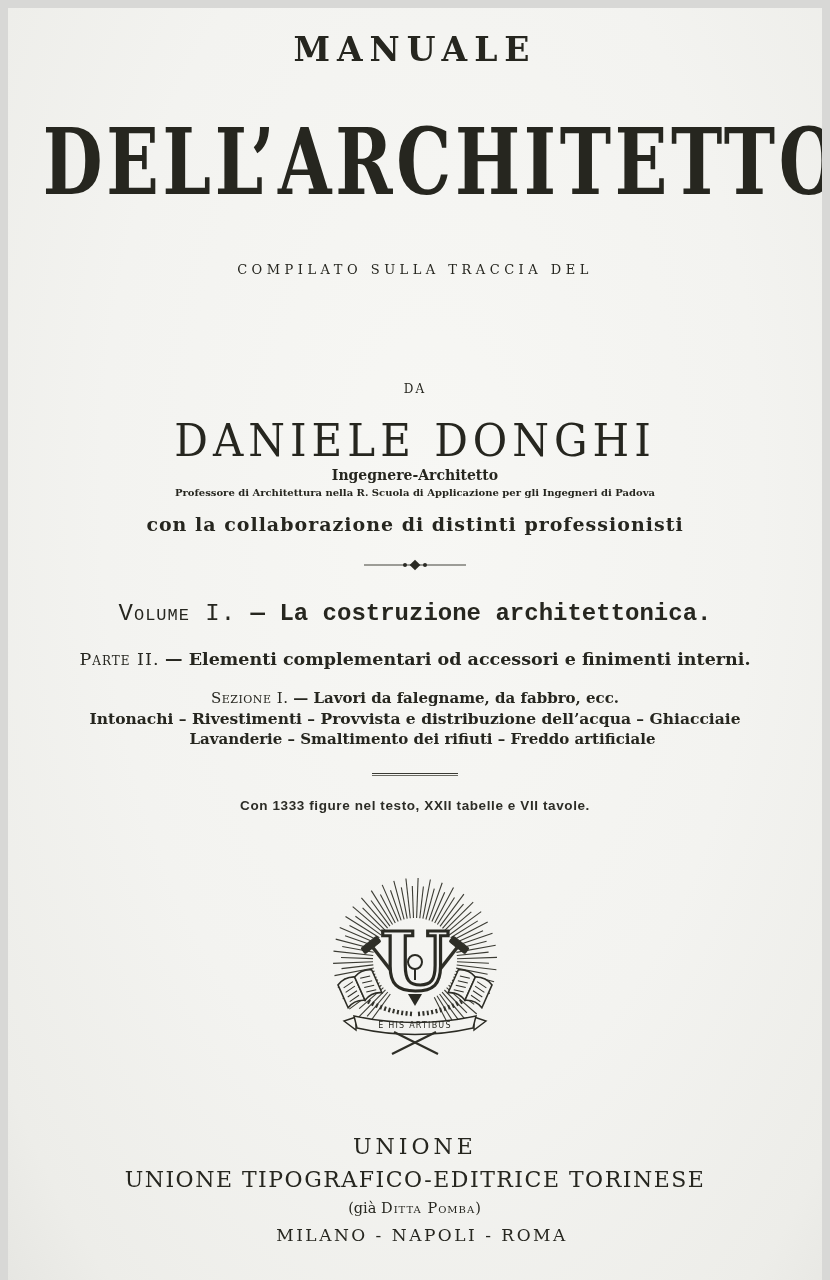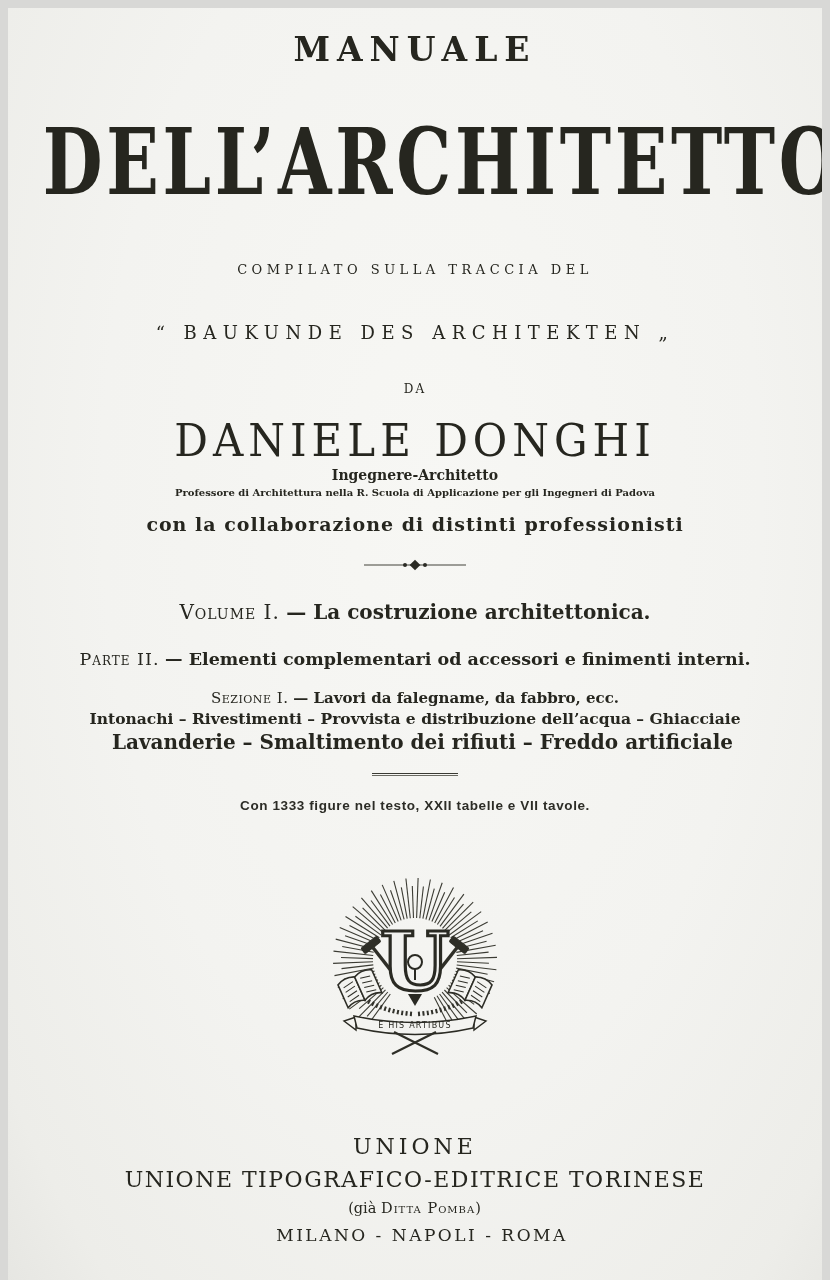--- a/index.html
+++ b/index.html
@@ -24,31 +24,31 @@
   .source-title{top:314px;font-size:18px;letter-spacing:6.5px;}
   .da{top:374px;font-size:12px;letter-spacing:2px;}
 
   .author{top:406px;font-size:42px;font-weight:normal;letter-spacing:5px;}
   .author .stretch{display:inline-block;transform:scaleY(1.08);transform-origin:top;}
   .author-role{top:459px;font-size:14px;font-weight:bold;}
   .author-affil{top:479px;font-size:10px;font-weight:bold;}
   .collab{top:505px;font-size:19px;font-weight:bold;letter-spacing:1px;}
 
   .ornament{top:548px;}
-  .volume-line{top:592px;font-size:20px;}
+  .volume-line{top:592px;font-size:24px;font-family:Liberation Mono, monospace;}
   .volume-line .label{font-variant:small-caps;letter-spacing:1px;}
   .volume-line .ttl{font-weight:bold;}
   .parte-line{top:641px;font-size:17.5px;}
   .parte-line .label{font-variant:small-caps;letter-spacing:1px;}
   .parte-line .ttl{font-weight:bold;}
   .sezione-line{top:681px;font-size:15px;}
   .sezione-line .label{font-variant:small-caps;letter-spacing:.5px;}
   .sezione-line .ttl{font-weight:bold;}
   .contents1{top:701px;font-size:15.5px;font-weight:bold;}
-  .contents2{top:722px;font-size:20px;font-weight:bold;padding-left:15px;}
+  .contents2{top:722px;font-size:15px;font-weight:bold;padding-left:15px;}
 
   .short-rule{top:753px;}
   .short-rule span{display:inline-block;width:86px;border-top:1.5px solid #3a3a33;border-bottom:.5px solid #6a6a62;height:1px;}
 
   .figures-note{top:790px;font-family:"Liberation Sans","DejaVu Sans",sans-serif;font-size:13.5px;font-weight:bold;letter-spacing:.6px;color:#2c2c26;}
 
   .emblem{top:866px;}
   .imprint-city{top:1126px;font-size:22px;letter-spacing:4px;}
   .imprint-name{top:1159px;font-size:22px;letter-spacing:1.5px;}
   .imprint-formerly{top:1192px;font-size:14.5px;}
@@ -61,21 +61,20 @@
 <div class="page">
 
   <div class="abs series-title">MANUALE</div>
 
   <div class="abs main-title">
     <span class="stretch">DELL’ARCHITETTO</span>
   </div>
 
   <div class="abs compiled">COMPILATO SULLA TRACCIA DEL</div>
 
-  <div class="abs source-title">“ BAUKUNDE DES ARCHITEKTEN „</div>
 
   <div class="abs da">DA</div>
 
   <div class="abs author">
     <span class="stretch">DANIELE DONGHI</span>
   </div>
 
   <div class="abs author-role">Ingegnere-Architetto</div>
 
   <div class="abs author-affil">Professore di Architettura nella R. Scuola di Applicazione per gli Ingegneri di Padova</div>

